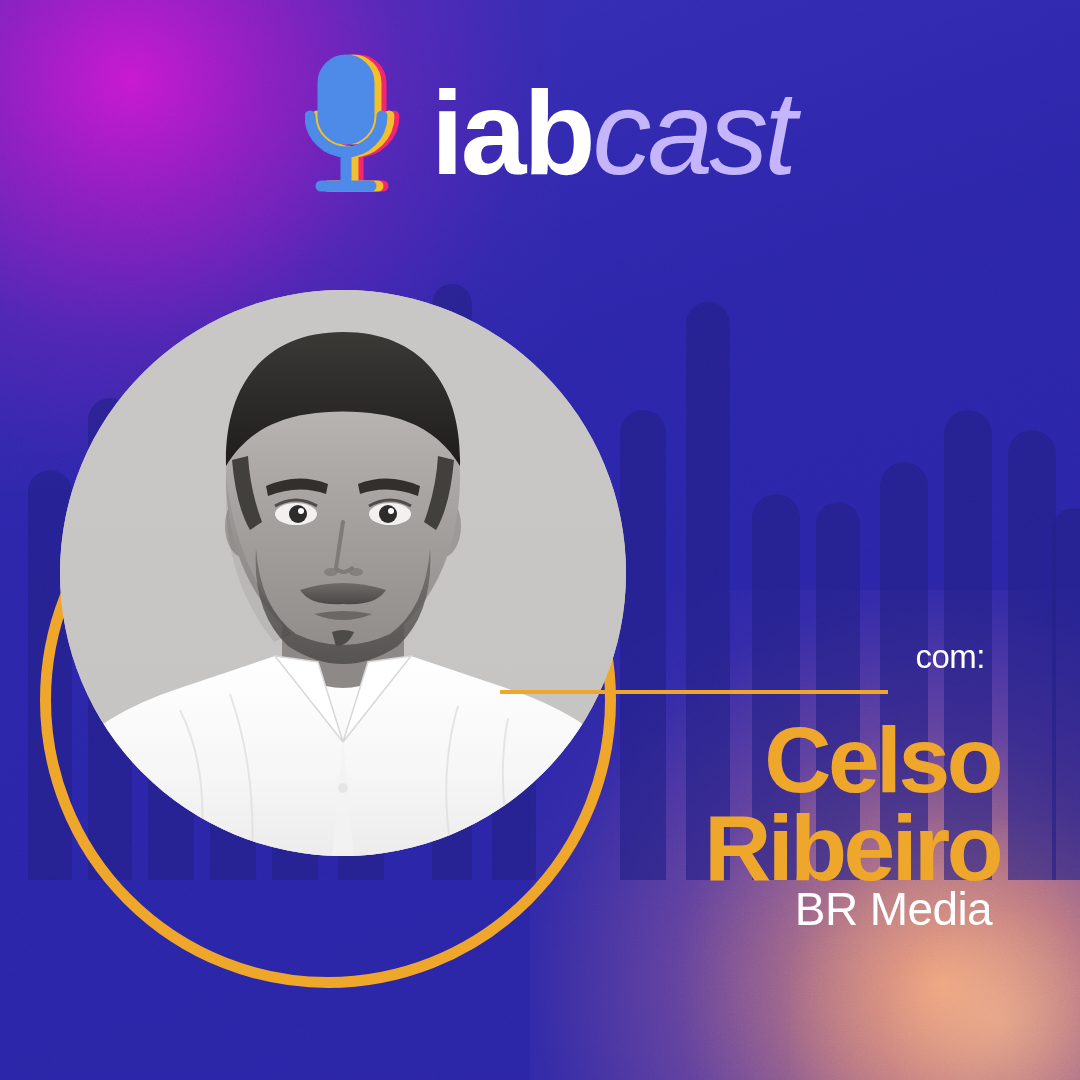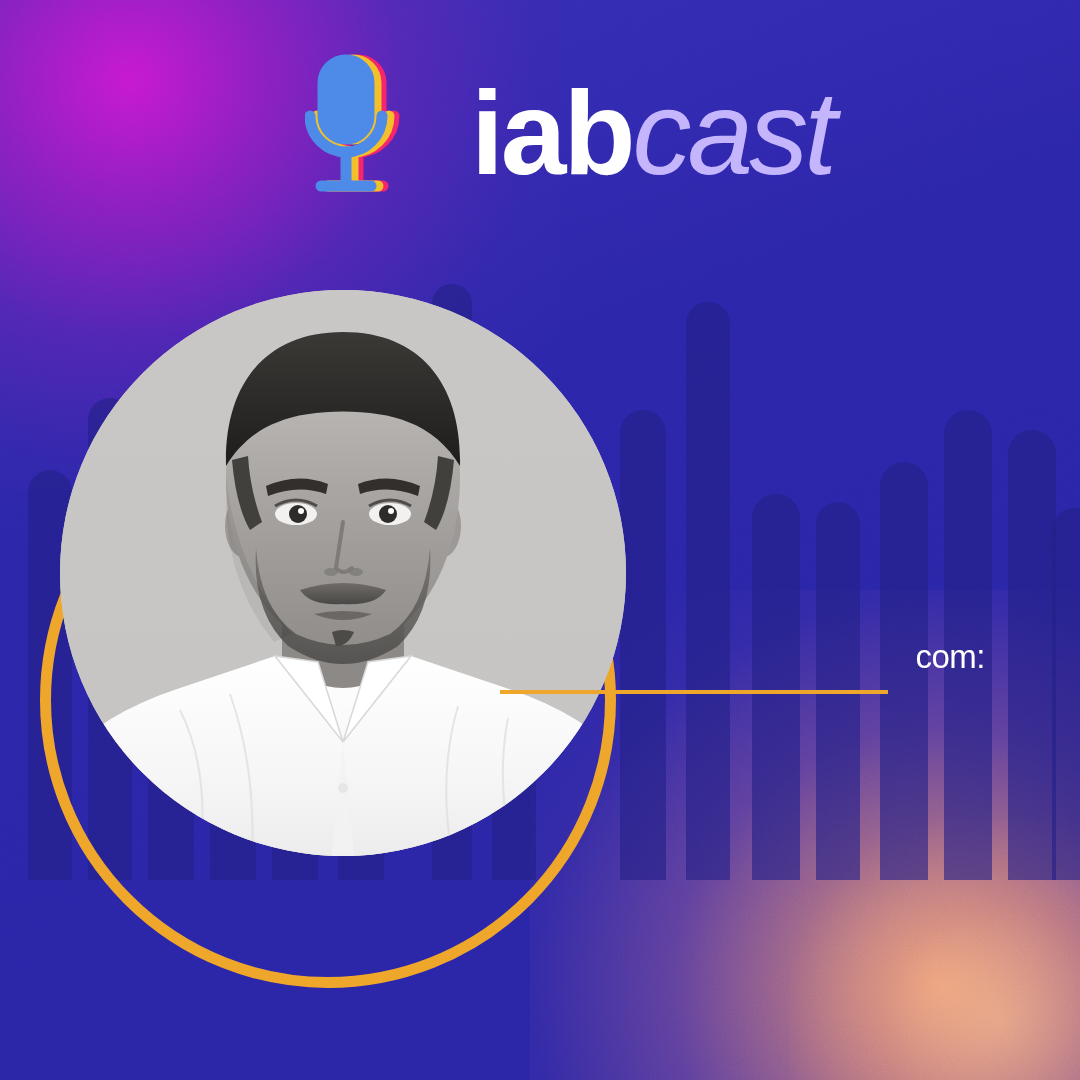--- a/index.html
+++ b/index.html
@@ -84,21 +84,20 @@
   }
 
   
   .logo-wrap {
     position: absolute;
     left: 305px;
     top: 52px;
     height: 150px;
     display: flex;
     align-items: center;
-    gap: 40px;
   }
   .mic-icon {
     position: relative;
     width: 112px;
     height: 148px;
     flex: none;
   }
   .mic-icon svg { position: absolute; left: 0; top: 0; }
   .logo-text {
     margin-left: 14px;
@@ -355,15 +354,20 @@
 
         <path d="M166 186 Q176 280 232 344 L214 352 Q166 292 166 210 Z" fill="#000" opacity="0.07"></path>
       </svg>
     </div>
   </div>
 
   <div class="rule"></div>
 
   <div class="txt-com">com:</div>
 
-
+  <div class="txt-name">
+    <span class="l2">Celso</span>
+    <span class="l2">Ribeiro</span>
+  </div>
+
+  <div class="txt-company">BR Media</div>
 
 </div>
 
 </body></html>

